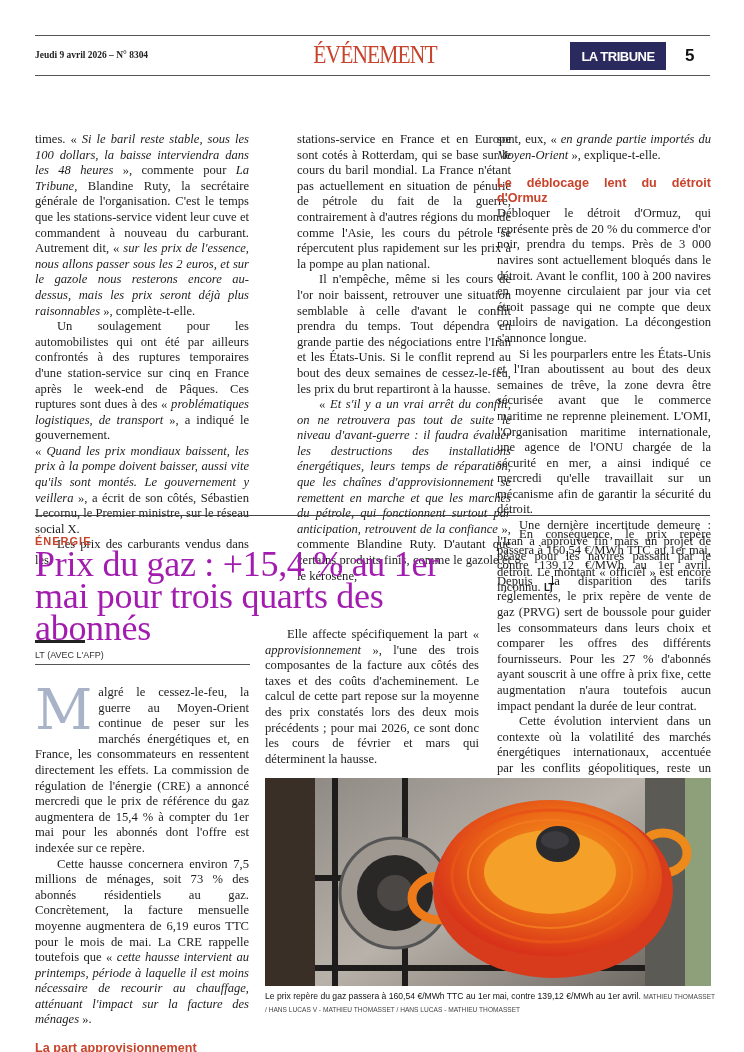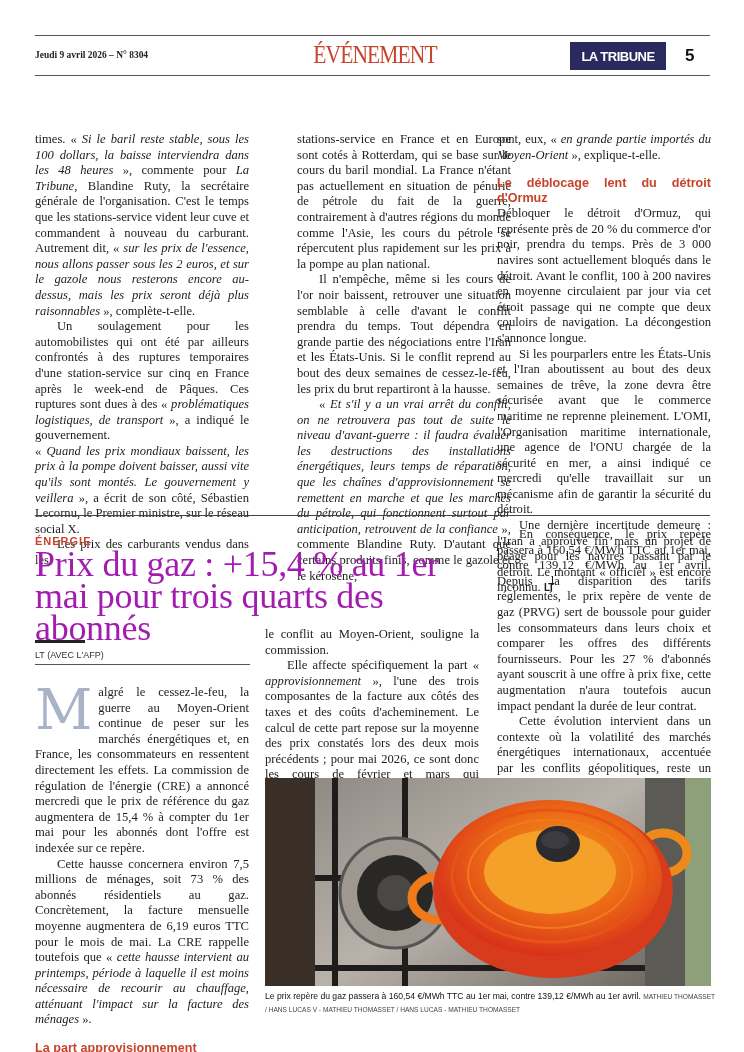--- a/index.html
+++ b/index.html
@@ -50,21 +50,21 @@
 <div class="rule top"></div>
 <div class="masthead-date">Jeudi 9 avril 2026 – N° 8304</div>
 <div class="masthead-section">ÉVÉNEMENT</div>
 <div class="masthead-logo">LA TRIBUNE</div>
 <div class="masthead-page">5</div>
 <div class="rule bot"></div>
 
 <div class="col c1">
   <p><span>times. « </span><em>Si le baril reste stable, sous les 100 dollars, la baisse interviendra dans les 48 heures</em><span> », commente pour </span><em>La Tribune</em><span>, Blandine Ruty, la secrétaire générale de l'organisation. C'est le temps que les stations-service vident leur cuve et commandent à nouveau du carburant. Autrement dit, « </span><em>sur les prix de l'essence, nous allons passer sous les 2 euros, et sur le gazole nous resterons encore au-dessus, mais les prix seront déjà plus raisonnables</em><span> », complète-t-elle.</span></p>
   <p class="indent"><span>Un soulagement pour les automobilistes qui ont été par ailleurs confrontés à des ruptures temporaires d'une station-service sur cinq en France après le week-end de Pâques. Ces ruptures sont dues à des « </span><em>problématiques logistiques, de transport</em><span> », a indiqué le gouvernement.</span></p>
-  <p><span>« </span><em>Quand les prix mondiaux baissent, les prix à la pompe doivent baisser, aussi vite qu'ils sont montés. Le gouvernement y veillera</em><span> », a écrit de son côté, Sébastien Lecornu, le Premier ministre, sur le réseau social X.</span></p>
+  <p><span>« </span><em>Quand les prix mondiaux baissent, les prix à la pompe doivent baisser, aussi vite qu'ils sont montés. Le gouvernement y veillera</em><span> », a écrit de son côtés, Sébastien Lecornu, le Premier ministre, sur le réseau social X.</span></p>
   <p class="indent">Les prix des carburants vendus dans les</p>
 </div>
 
 <div class="col c2">
   <p>stations-service en France et en Europe sont cotés à Rotterdam, qui se base sur le cours du baril mondial. La France n'étant pas actuellement en situation de pénurie de pétrole du fait de la guerre, contrairement à d'autres régions du monde comme l'Asie, les cours du pétrole se répercutent plus rapidement sur les prix à la pompe au plan national.</p>
   <p class="indent">Il n'empêche, même si les cours de l'or noir baissent, retrouver une situation semblable à celle d'avant le conflit prendra du temps. Tout dépendra en grande partie des négociations entre l'Iran et les États-Unis. Si le conflit reprend au bout des deux semaines de cessez-le-feu, les prix du brut repartiront à la hausse.</p>
   <p class="indent"><span>« </span><em>Et s'il y a un vrai arrêt du conflit, on ne retrouvera pas tout de suite le niveau d'avant-guerre : il faudra évaluer les destructions des installations énergétiques, leurs temps de réparation, que les chaînes d'approvisionnement se remettent en marche et que les marchés du pétrole, qui fonctionnent surtout par anticipation, retrouvent de la confiance</em><span> », commente Blandine Ruty. D'autant que certains produits finis, comme le gazole et le kérosène,</span></p>
 </div>
 
 <div class="col c3">
@@ -84,21 +84,20 @@
 <div class="byline-rule"></div>
 
 <div class="col b1">
   <p><span class="dropcap">M</span><span>algré le cessez-le-feu, la guerre au Moyen-Orient continue de peser sur les marchés énergétiques et, en France, les consommateurs en ressentent directement les effets. La commission de régulation de l'énergie (CRE) a annoncé mercredi que le prix de référence du gaz augmentera de 15,4 % à compter du 1er mai pour les abonnés dont l'offre est indexée sur ce repère.</span></p>
   <p class="indent"><span>Cette hausse concernera environ 7,5 millions de ménages, soit 73 % des abonnés résidentiels au gaz. Concrètement, la facture mensuelle moyenne augmentera de 6,19 euros TTC pour le mois de mai. La CRE rappelle toutefois que « </span><em>cette hausse intervient au printemps, période à laquelle il est moins nécessaire de recourir au chauffage, atténuant l'impact sur la facture des ménages</em><span> ».</span></p>
   <div class="subhead">La part approvisionnement</div>
 
 </div>
 
 <div class="col b2">
-  <p>le conflit au Moyen-Orient, souligne la commission.</p>
   <p class="indent"><span>Elle affecte spécifiquement la part « </span><em>approvisionnement</em><span> », l'une des trois composantes de la facture aux côtés des taxes et des coûts d'acheminement. Le calcul de cette part repose sur la moyenne des prix constatés lors des deux mois précédents ; pour mai 2026, ce sont donc les cours de février et mars qui déterminent la hausse.</span></p>
 </div>
 
 <div class="col b3">
   <p class="indent">En conséquence, le prix repère passera à 160,54 €/MWh TTC au 1er mai, contre 139,12 €/MWh au 1er avril. Depuis la disparition des tarifs réglementés, le prix repère de vente de gaz (PRVG) sert de boussole pour guider les consommateurs dans leurs choix et comparer les offres des différents fournisseurs. Pour les 27 % d'abonnés ayant souscrit à une offre à prix fixe, cette augmentation n'aura toutefois aucun impact pendant la durée de leur contrat.</p>
   <p class="indent"><span>Cette évolution intervient dans un contexte où la volatilité des marchés énergétiques internationaux, accentuée par les conflits géopolitiques, reste un facteur majeur de tension pour les budgets des ménages et la compétitivité des entreprises.</span> <span class="lt-mark">LT</span></p>
 </div>
 
 <div class="photo">
   <svg width="446" height="208" viewBox="0 0 446 208">

